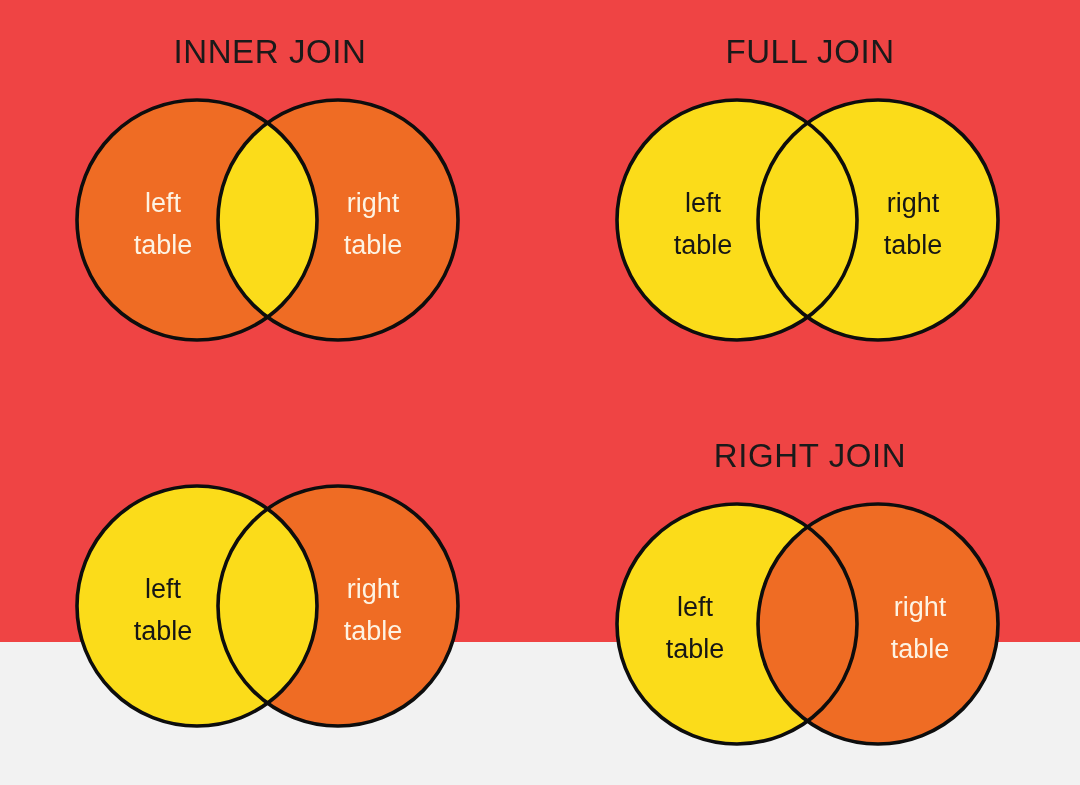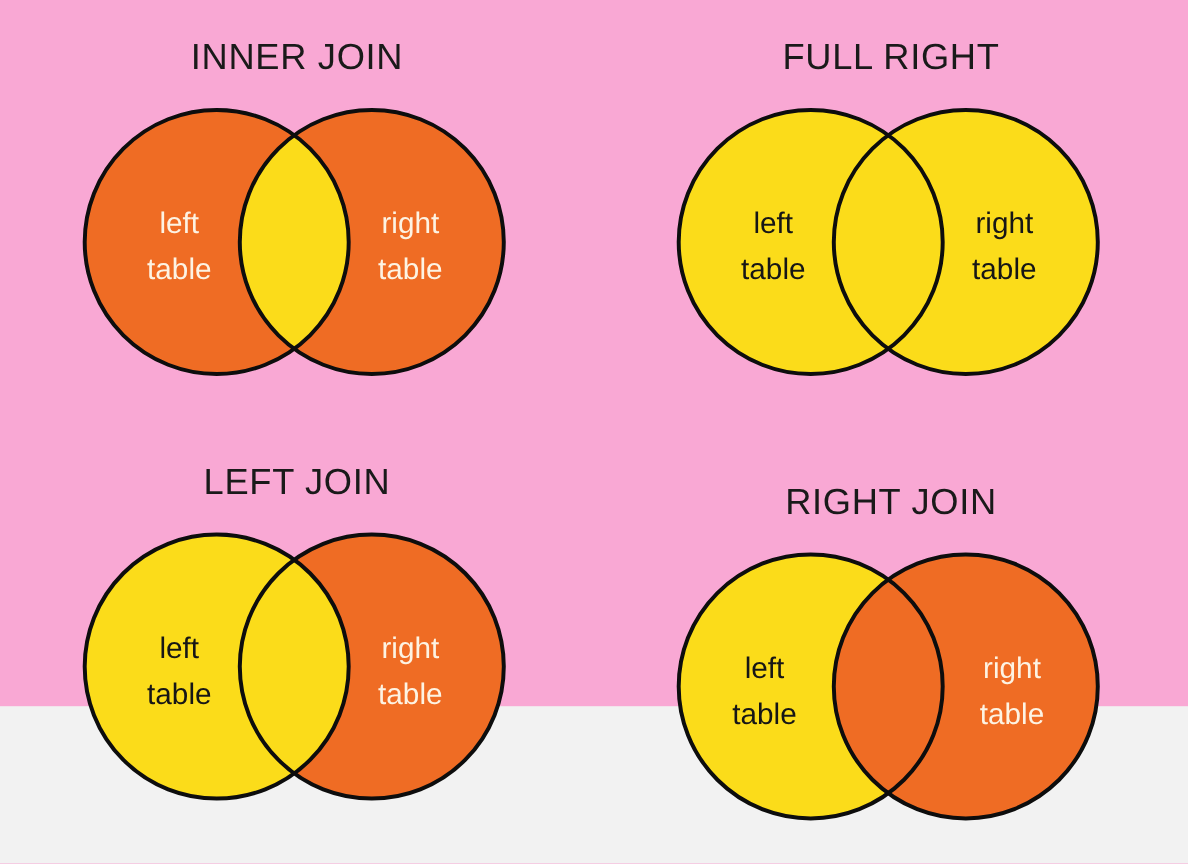--- a/index.html
+++ b/index.html
@@ -10,21 +10,21 @@
     width: 1080px;
     height: 785px;
     background: #f2f2f2;
     font-family: "Liberation Sans", sans-serif;
     overflow: hidden;
   }
   #board {
     position: relative;
     width: 1080px;
     height: 642px;
-    background: #f9a8d4;
+    background: #ef4444;
   }
   .panel {
     position: absolute;
     width: 540px;
     height: 392px;
   }
   #panel-inner-join { left: 0px;   top: 0px; }
   #panel-full-join  { left: 540px; top: 0px; }
   #panel-left-join  { left: 0px;   top: 386px; }
   #panel-right-join { left: 540px; top: 404px; }
@@ -89,21 +89,21 @@
       <circle class="ring" cx="197" cy="136" r="120"></circle>
       <circle class="ring" cx="338" cy="136" r="120"></circle>
       <text class="venn-label label-on-orange" x="163" y="128">left</text>
       <text class="venn-label label-on-orange" x="163" y="170">table</text>
       <text class="venn-label label-on-orange" x="373" y="128">right</text>
       <text class="venn-label label-on-orange" x="373" y="170">table</text>
     </svg>
   </div>
 
   <div class="panel" id="panel-full-join">
-    <div class="panel-title">FULL RIGHT</div>
+    <div class="panel-title">FULL JOIN</div>
     <svg class="venn-svg" viewBox="0 0 540 290">
       <defs>
         <clipPath id="clipL1">
             <circle cx="197" cy="136" r="120"></circle>
           </clipPath>
       </defs>
       <circle cx="197" cy="136" r="120" fill="#fbdc1a"></circle>
       <circle cx="338" cy="136" r="120" fill="#fbdc1a"></circle>
       <g clip-path="url(#clipL1)">
         <circle cx="338" cy="136" r="120" fill="#fbdc1a"></circle>
@@ -111,21 +111,20 @@
       <circle class="ring" cx="197" cy="136" r="120"></circle>
       <circle class="ring" cx="338" cy="136" r="120"></circle>
       <text class="venn-label label-on-yellow" x="163" y="128">left</text>
       <text class="venn-label label-on-yellow" x="163" y="170">table</text>
       <text class="venn-label label-on-yellow" x="373" y="128">right</text>
       <text class="venn-label label-on-yellow" x="373" y="170">table</text>
     </svg>
   </div>
 
   <div class="panel" id="panel-left-join">
-    <div class="panel-title">LEFT JOIN</div>
     <svg class="venn-svg" viewBox="0 0 540 290">
       <defs>
         <clipPath id="clipL2">
             <circle cx="197" cy="136" r="120"></circle>
           </clipPath>
       </defs>
       <circle cx="197" cy="136" r="120" fill="#fbdc1a"></circle>
       <circle cx="338" cy="136" r="120" fill="#ef6c24"></circle>
       <g clip-path="url(#clipL2)">
         <circle cx="338" cy="136" r="120" fill="#fbdc1a"></circle>

